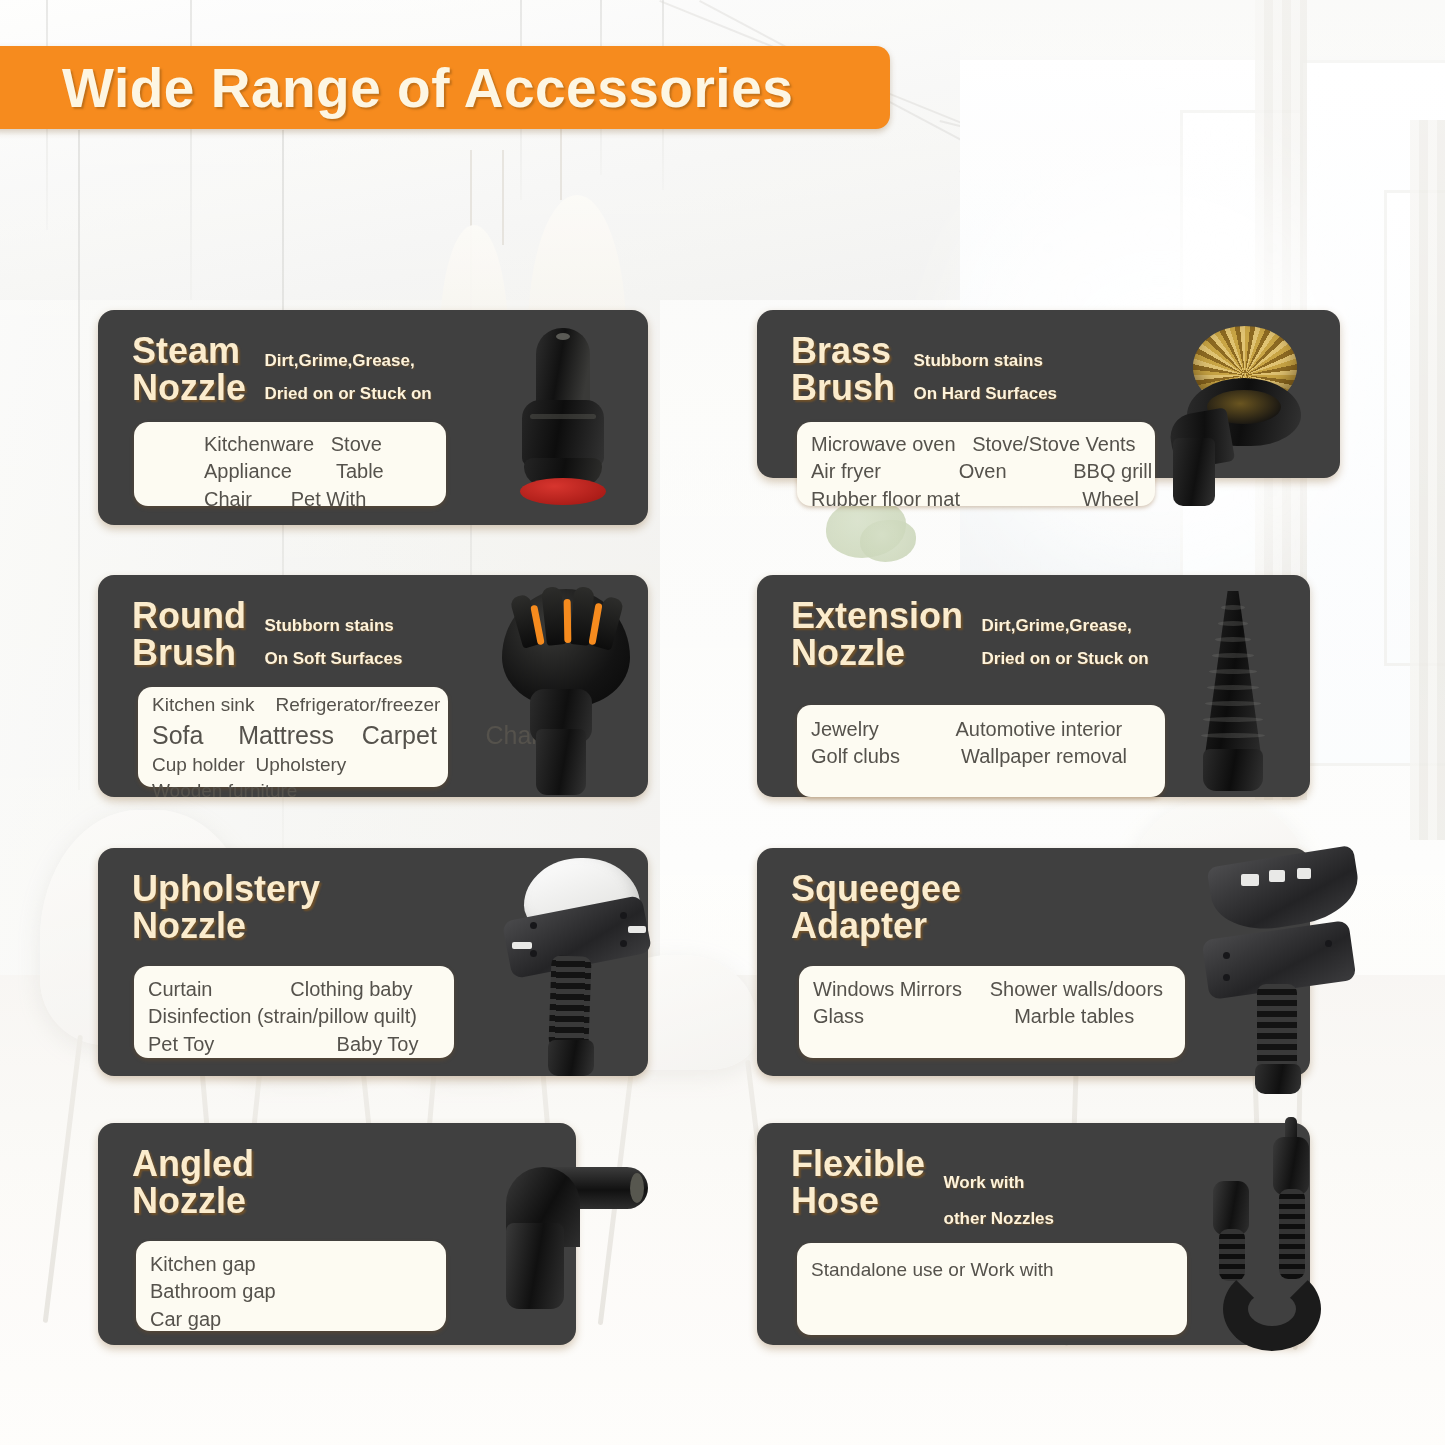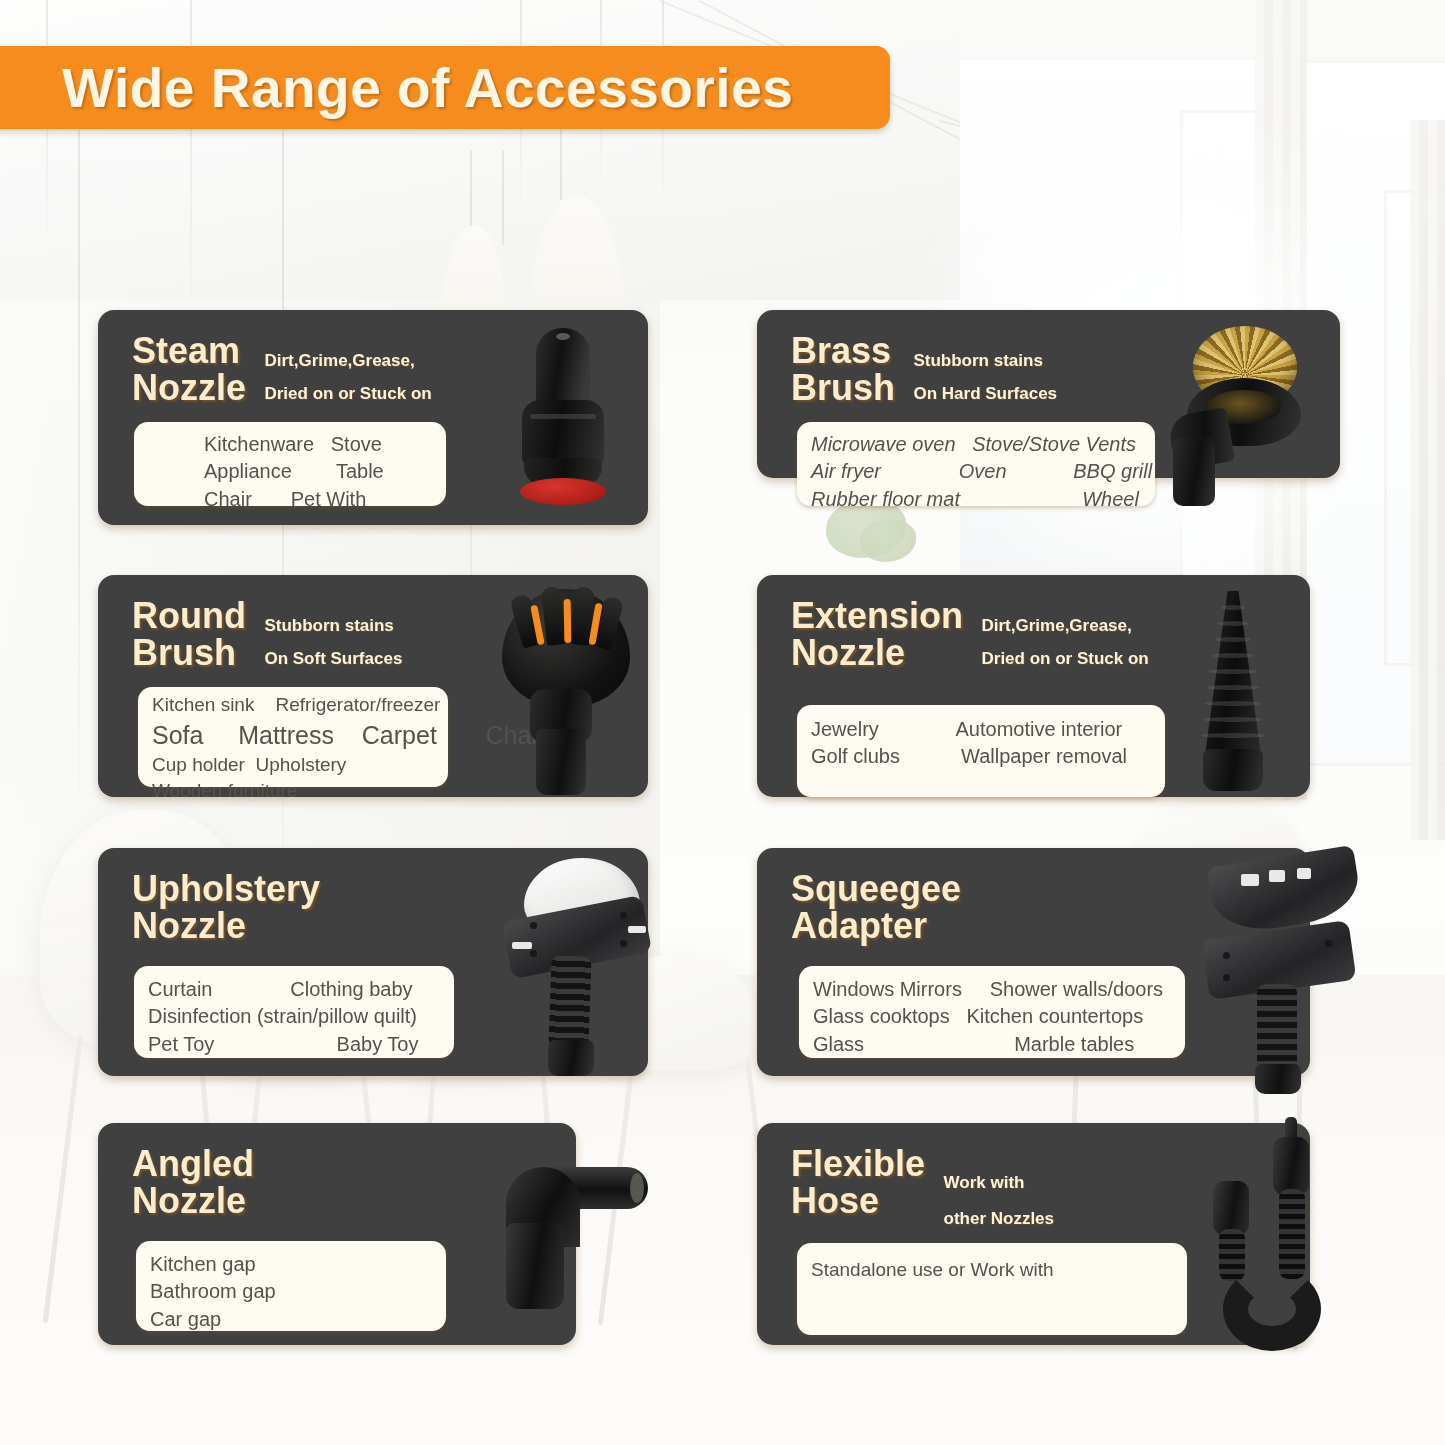--- a/index.html
+++ b/index.html
@@ -252,21 +252,21 @@
     </div>
   </div>
 
   <div class="card" style="left:757px;top:270px;width:553px;height:168px;padding-left:30px;">
     <div class="card-head">
       <span class="card-title">Brass
 Brush</span>
       <span class="card-sub">Stubborn stains
 On Hard Surfaces</span>
     </div>
-    <div class="white-box" style="left:40px;top:112px;width:358px;height:84px;font-style:italic;">
+    <div class="white-box" style="left:40px;top:112px;width:358px;height:84px;">
       <div class="wb-line">Microwave oven   Stove/Stove Vents</div>
       <div class="wb-line">Air fryer              Oven            BBQ grill</div>
       <div class="wb-line">Rubber floor mat                      Wheel</div>
     </div>
     <div class="prod p-brass" style="left:410px;top:16px;">
       <div class="br-bristle"></div>
       <div class="br-cup"></div>
         <div class="br-cuphole"></div>
       <div class="br-neck"></div>
         <div class="br-shaft"></div>
@@ -354,21 +354,20 @@
 
   <div class="card" style="left:757px;top:808px;width:553px;height:228px;">
     <div class="card-head" style="right:170px">
       <span class="card-title">Squeegee
 Adapter</span>
       <span class="card-sub" style="font-size:15px;line-height:2.25;margin-top:14px;">Work With  Upholstery
 Nozzle On Flat Surfaces</span>
     </div>
     <div class="white-box" style="left:42px;top:118px;width:386px;height:92px;padding-top:10px;">
       <div class="wb-line">Windows Mirrors     Shower walls/doors</div>
-      <div class="wb-line">Glass cooktops   Kitchen countertops</div>
       <div class="wb-line">Glass                           Marble tables</div>
     </div>
     <div class="prod p-sqg" style="left:436px;top:8px;">
       <div class="sq-blade"></div>
       <div class="sq-head"></div>
       <div class="up-dot" style="left:30px;top:96px"></div>
       <div class="up-dot" style="left:30px;top:118px"></div>
       <div class="up-dot" style="left:132px;top:84px"></div>
       <div class="up-wh" style="left:48px;top:18px;width:18px;height:12px;"></div>
       <div class="up-wh" style="left:76px;top:14px;width:16px;height:12px;"></div>

